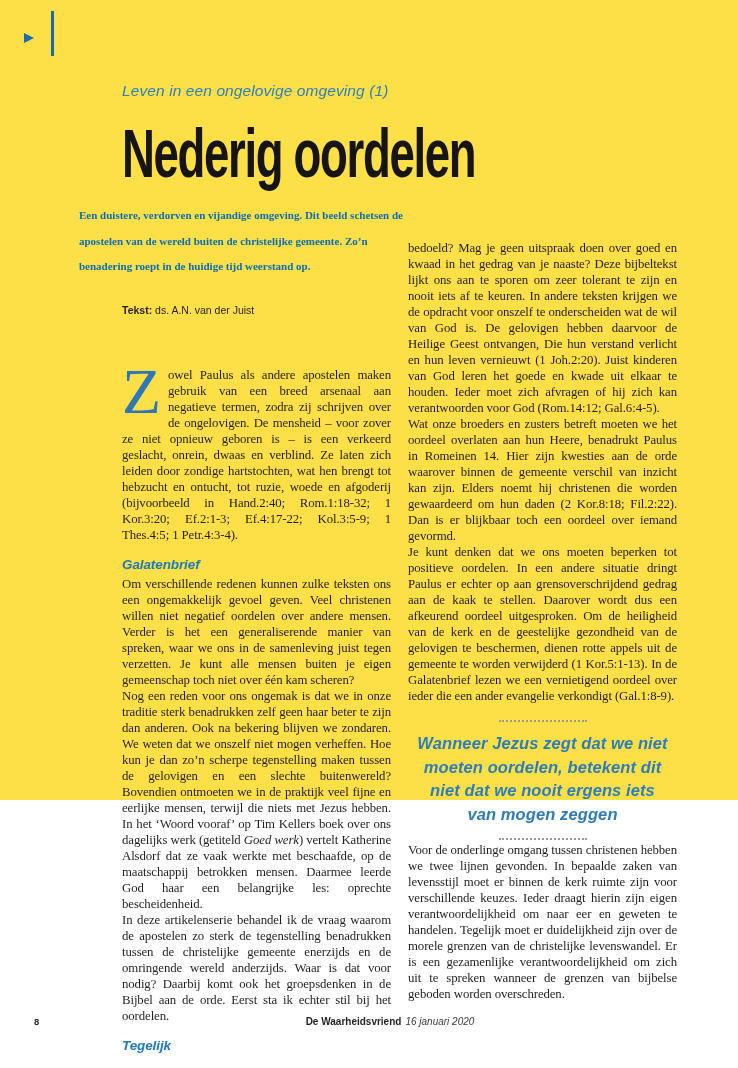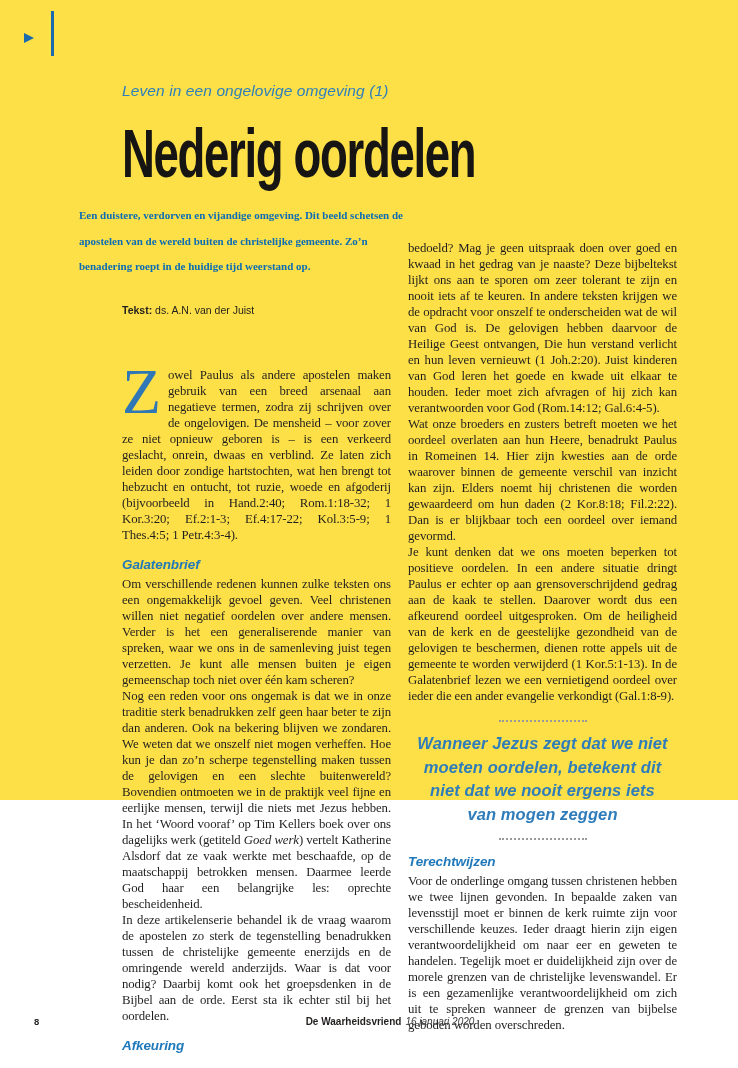--- a/index.html
+++ b/index.html
@@ -142,35 +142,34 @@
   </div>
 
   <div class="col col-left">
     <p><span class="dropcap">Z</span><span>owel Paulus als andere apostelen maken gebruik van een breed arsenaal aan negatieve termen, zodra zij schrijven over de ongelovigen. De mensheid – voor zover ze niet opnieuw geboren is – is een verkeerd geslacht, onrein, dwaas en verblind. Ze laten zich leiden door zondige hartstochten, wat hen brengt tot hebzucht en ontucht, tot ruzie, woede en afgoderij (bijvoorbeeld in Hand.2:40; Rom.1:18-32; 1 Kor.3:20; Ef.2:1-3; Ef.4:17-22; Kol.3:5-9; 1 Thes.4:5; 1 Petr.4:3-4).</span></p>
 
     <h2 class="sec-h">Galatenbrief</h2>
     <p>Om verschillende redenen kunnen zulke teksten ons een ongemakkelijk gevoel geven. Veel christenen willen niet negatief oordelen over andere mensen. Verder is het een generaliserende manier van spreken, waar we ons in de samenleving juist tegen verzetten. Je kunt alle mensen buiten je eigen gemeenschap toch niet over één kam scheren?</p>
     <p><span>Nog een reden voor ons ongemak is dat we in onze traditie sterk benadrukken zelf geen haar beter te zijn dan anderen. Ook na bekering blijven we zondaren. We weten dat we onszelf niet mogen verheffen. Hoe kun je dan zo’n scherpe tegenstelling maken tussen de gelovigen en een slechte buitenwereld? Bovendien ontmoeten we in de praktijk veel fijne en eerlijke mensen, terwijl die niets met Jezus hebben. In het ‘Woord vooraf’ op Tim Kellers boek over ons dagelijks werk (getiteld </span><span class="book-title">Goed werk</span><span>) vertelt Katherine Alsdorf dat ze vaak werkte met beschaafde, op de maatschappij betrokken mensen. Daarmee leerde God haar een belangrijke les: oprechte bescheidenheid.</span></p>
     <p>In deze artikelenserie behandel ik de vraag waarom de apostelen zo sterk de tegenstelling benadrukken tussen de christelijke gemeente enerzijds en de omringende wereld anderzijds. Waar is dat voor nodig? Daarbij komt ook het groepsdenken in de Bijbel aan de orde. Eerst sta ik echter stil bij het oordelen.</p>
 
-    <h2 class="sec-h">Afkeuring</h2>
+    <h2 class="sec-h">Tegelijk</h2>
   </div>
 
   <div class="col col-right">
     <p>bedoeld? Mag je geen uitspraak doen over goed en kwaad in het gedrag van je naaste? Deze bijbeltekst lijkt ons aan te sporen om zeer tolerant te zijn en nooit iets af te keuren. In andere teksten krijgen we de opdracht voor onszelf te onderscheiden wat de wil van God is. De gelovigen hebben daarvoor de Heilige Geest ontvangen, Die hun verstand verlicht en hun leven vernieuwt (1 Joh.2:20). Juist kinderen van God leren het goede en kwade uit elkaar te houden. Ieder moet zich afvragen of hij zich kan verantwoorden voor God (Rom.14:12; Gal.6:4-5).</p>
     <p>Wat onze broeders en zusters betreft moeten we het oordeel overlaten aan hun Heere, benadrukt Paulus in Romeinen 14. Hier zijn kwesties aan de orde waarover binnen de gemeente verschil van inzicht kan zijn. Elders noemt hij christenen die worden gewaardeerd om hun daden (2 Kor.8:18; Fil.2:22). Dan is er blijkbaar toch een oordeel over iemand gevormd.</p>
     <p>Je kunt denken dat we ons moeten beperken tot positieve oordelen. In een andere situatie dringt Paulus er echter op aan grensoverschrijdend gedrag aan de kaak te stellen. Daarover wordt dus een afkeurend oordeel uitgesproken. Om de heiligheid van de kerk en de geestelijke gezondheid van de gelovigen te beschermen, dienen rotte appels uit de gemeente te worden verwijderd (1 Kor.5:1-13). In de Galatenbrief lezen we een vernietigend oordeel over ieder die een ander evangelie verkondigt (Gal.1:8-9).</p>
 
     <div class="quote-block">
       <div class="dotted-sep"></div>
       <div class="pull-quote">Wanneer Jezus zegt dat we niet moeten oordelen, betekent dit niet dat we nooit ergens iets van mogen zeggen</div>
       <div class="dotted-sep"></div>
     </div>
 
-    <h2 class="sec-h">Terechtwijzen</h2>
     <p>Voor de onderlinge omgang tussen christenen hebben we twee lijnen gevonden. In bepaalde zaken van levensstijl moet er binnen de kerk ruimte zijn voor verschillende keuzes. Ieder draagt hierin zijn eigen verantwoordelijkheid om naar eer en geweten te handelen. Tegelijk moet er duidelijkheid zijn over de morele grenzen van de christelijke levenswandel. Er is een gezamenlijke verantwoordelijkheid om zich uit te spreken wanneer de grenzen van bijbelse geboden worden overschreden.</p>
   </div>
 
   <div class="footer-pagenum">8</div>
   <div class="footer-center">
     <span class="mag">De Waarheidsvriend</span><span class="date">16 januari 2020</span>
   </div>
 
 </div>
 

